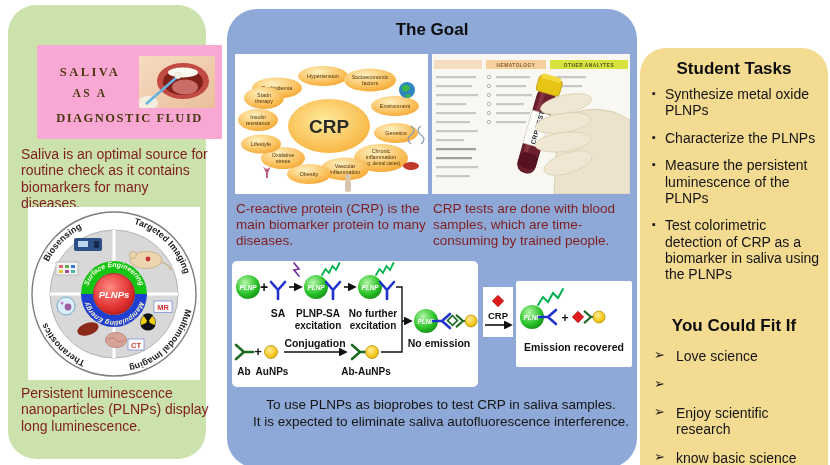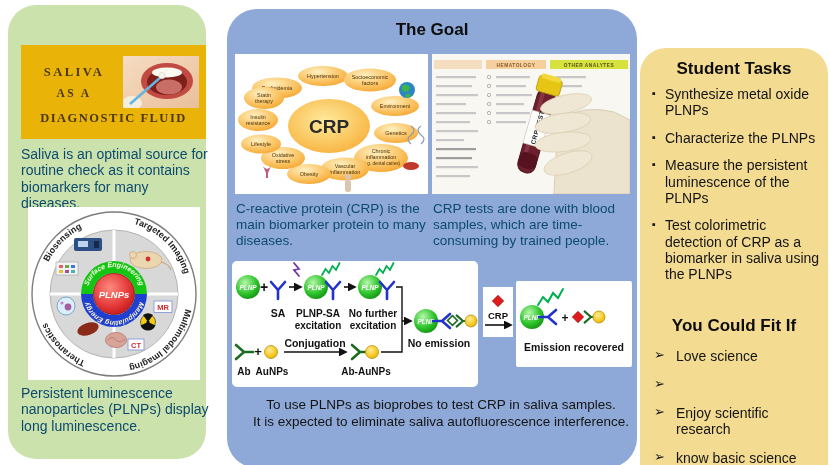--- a/index.html
+++ b/index.html
@@ -3,24 +3,24 @@
 <meta charset="utf-8">
 <style>
   * { margin:0; padding:0; box-sizing:border-box; }
   html,body { width:830px; height:465px; background:#fff; font-family:"Liberation Sans", sans-serif; overflow:hidden; }
   .stage { position:relative; width:830px; height:465px; background:#fff; }
   .panel { position:absolute; }
   .panel-left  { left:8px;  top:5px; width:198px; height:454px; background:#cbe2ad; border-radius:28px; }
   .panel-mid   { left:227px; top:9px; width:410px; height:459px; background:#8ea9d7; border-radius:30px; }
   .panel-right { left:640px; top:3px; width:188px; height:452px; background:#f4db92; border-radius:26px;margin-top:45px; }
   .panel-title { position:absolute; left:0; width:100%; text-align:center; font-size:17px; font-weight:bold; color:#0d0d0d; }
-  .body-text { position:absolute; font-size:14px; line-height:1.17; color:#0c4a6e; }
+  .body-text { position:absolute; font-size:14px; line-height:1.17; color:#7f1d1d; }
 
   
-  .saliva-card { position:absolute; left:13px; top:40px; width:185px; height:94px; background:#eab308; }
+  .saliva-card { position:absolute; left:29px; top:40px; width:185px; height:94px; background:#f9a8d4; }
   .saliva-line { position:absolute; font-family:"Liberation Serif", serif; font-weight:bold; color:#4a3710; text-align:center; }
   .sl1 { left:0; top:20px; width:106px; font-size:12.5px; letter-spacing:2.5px; }
   .sl2 { left:0; top:42px; width:106px; font-size:11.5px; letter-spacing:2.5px;text-align:center; }
   .sl3 { left:2px; top:66px; width:181px; font-size:12.5px; letter-spacing:1.5px; }
   .mouth-photo { position:absolute; left:102px; top:11px; width:76px; height:52px; }
 
   .wheel-box { position:absolute; left:20px; top:202px; width:172px; height:173px; background:#fff; display:flex; align-items:center; justify-content:center; }
 
   .img-box { position:absolute; background:#fff; }
   .imgL { left:8px;  top:45px; width:193px; height:140px; }

